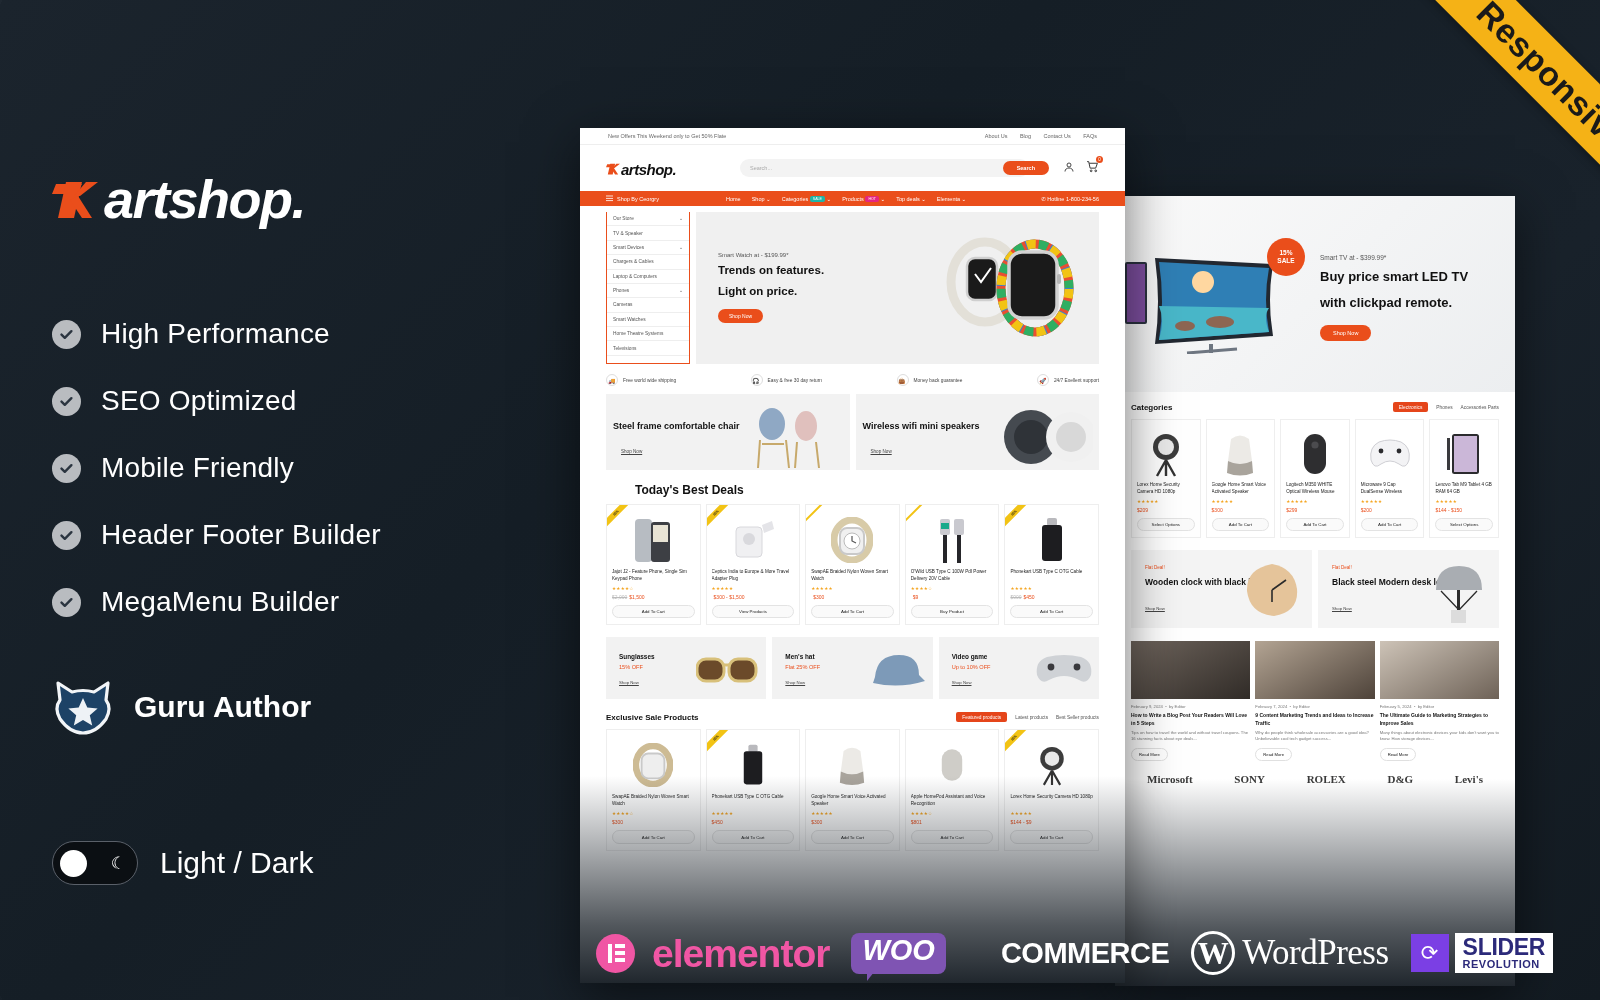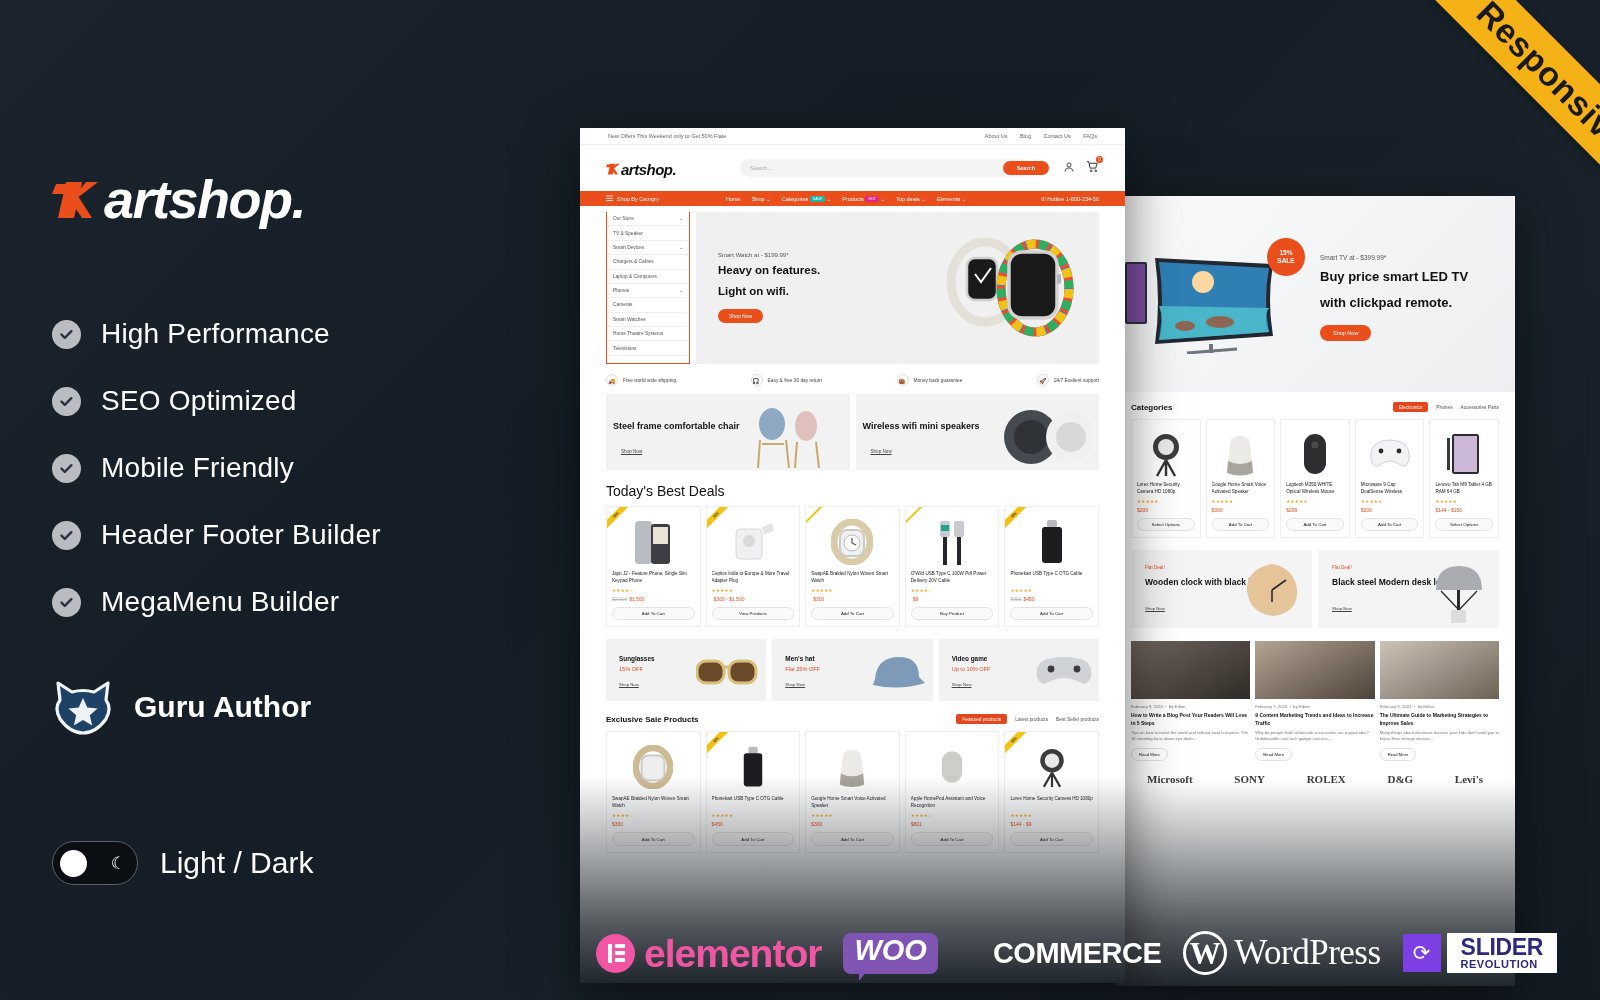--- a/index.html
+++ b/index.html
@@ -129,21 +129,21 @@
   .m-serv-ic { width:12px; height:12px; border:.7px solid #ddd; border-radius:50%;
     display:flex; align-items:center; justify-content:center; font-size:6px; color:#333;}
 
   
   .m-promos { display:flex; gap:6px; padding:0 26px; }
   .m-promo { flex:1; background:#f2f2f2; height:76px; position:relative; overflow:hidden; }
   .m-promo-h { position:absolute; left:7px; top:26px; font-size:9px; font-weight:bold; color:#111; line-height:1.4;}
   .m-promo-l { position:absolute; left:15px; top:55px; font-size:4.6px; color:#444; text-decoration:underline;}
 
   
-  .m-secttl { padding:13px 26px 7px; font-size:14px; font-weight:normal; color:#111; }
+  .m-secttl { padding:13px 26px 7px; font-size:12px; font-weight:bold; color:#111;margin-left:29px; }
   .m-grid { display:flex; gap:5px; padding:0 26px; }
   .m-card { flex:1; border:1px solid #eee; position:relative; padding:6px 5px; min-width:0;}
   .m-ribbon { position:absolute; left:0; top:0; width:27px; height:27px; overflow:hidden;}
   .m-ribbon i { position:absolute; background:#f2c314; color:#111; font-size:3.3px; font-style:normal;
     font-weight:bold; width:40px; text-align:center; transform:rotate(-45deg); left:-11px; top:5px; padding:1.2px 0;}
   .m-prodimg { height:58px; display:flex; align-items:center; justify-content:center; }
   .m-prodname { font-size:4.6px; color:#222; line-height:1.5; height:14px; overflow:hidden; }
   .m-stars { color:#f5a623; font-size:4.5px; letter-spacing:.3px; margin-top:3px;}
   .m-price { font-size:5px; color:#ea4e1b; margin-top:3px;}
   .m-price s { color:#bbb; margin-right:2px;}
@@ -194,40 +194,40 @@
   .b-btitle { font-size:5px; font-weight:bold; color:#111; line-height:1.45; margin-top:3px;}
   .b-bexc { font-size:4.2px; color:#777; line-height:1.5; margin-top:3px;}
   .b-rm { display:inline-block; border:1px solid #e0e0e0; border-radius:8px; font-size:4.2px;
     padding:3px 7px; margin-top:4px; color:#222;}
   .b-brands { display:flex; justify-content:space-between; align-items:center; padding:12px 16px 0; }
   .b-brand { font-size:11px; font-weight:bold; color:#3a3a3a; font-family:"Liberation Serif", serif;}
 
   
   .logos { position:absolute; left:596px; bottom:16px; width:1000px; height:62px; z-index:40;
     display:flex; align-items:center; gap:22px; }
-  .logo-el { display:flex; align-items:center; gap:9px;}
+  .logo-el { display:flex; align-items:center; gap:17px;}
   .el-mark { width:39px; height:39px; border-radius:50%; background:#f056a4; position:relative;}
   .el-mark::before{content:""; position:absolute; left:12px; top:10px; width:4px; height:19px; background:#fff;}
   .el-mark::after{content:""; position:absolute; left:19px; top:10px; width:10px; height:4px; background:#fff;
     box-shadow:0 7px 0 #fff, 0 14px 0 #fff;}
   .el-text { font-size:39px; font-weight:bold; color:#f056a4; letter-spacing:-1px; line-height:1;}
   .logo-woo { display:flex; align-items:center; gap:7px;}
   .woo-mark { background:#7f54b3; color:#fff; font-size:29px; font-weight:bold; font-style:italic;
      border-radius:8px; padding:3px 11px 9px; line-height:1; position:relative;}
   .woo-mark::after{content:""; position:absolute; left:16px; bottom:-7px; border-width:9px 7px 0 0;
      border-style:solid; border-color:#7f54b3 transparent transparent transparent;}
   .woo-text { font-size:29px; font-weight:bold; color:#fff; letter-spacing:-.5px;margin-left:48px;}
   .logo-wp { display:flex; align-items:center; gap:7px; font-family:"Liberation Serif", serif;}
   .wp-mark { width:44px; height:44px; border-radius:50%; border:3.2px solid #fff; color:#fff;
     font-size:31px; display:flex; align-items:center; justify-content:center; font-weight:bold; line-height:1;}
   .wp-text { font-size:35px; color:#fff; letter-spacing:-.5px;}
   .logo-sr { display:flex; align-items:center; gap:6px;}
   .sr-mark { width:38px; height:38px; background:#7b3fe4; color:#fff; display:flex;
     align-items:center; justify-content:center; font-size:21px;}
-  .sr-text { background:#fff; padding:3px 14px; line-height:1.02;}
+  .sr-text { background:#fff; padding:3px 8px; line-height:1.02;}
   .sr-1 { font-size:23px; font-weight:bold; color:#2c2a7a; letter-spacing:-.3px;}
   .sr-2 { font-size:11px; font-weight:bold; color:#2c2a7a; letter-spacing:.5px;}
 </style>
 </head>
 <body>
 
 <div id="stage">
 
   <div class="ribbon-wrap">
     <div class="ribbon">Responsive</div>
@@ -595,22 +595,22 @@
           </div>
         <div class="m-cat">
             <span>Televisions</span>
             <span></span>
           </div>
       </div>
 
       <div class="m-hero">
         <div class="m-hero-txt">
           <div class="m-hero-sub">Smart Watch at - $199.99*</div>
-          <div class="m-hero-h">Heavy on features.</div>
-          <div class="m-hero-h">Light on wifi.</div>
+          <div class="m-hero-h">Trends on features.</div>
+          <div class="m-hero-h">Light on price.</div>
           <span class="m-btn">Shop Now</span>
         </div>
         <span class="watch">
           <svg width="140" height="118" viewBox="0 0 140 118">
             <ellipse cx="48" cy="52" rx="34" ry="40" fill="none" stroke="#e3e0d8" stroke-width="9"></ellipse>
             <rect x="30" y="28" width="30" height="42" rx="8" fill="#1a1a1a" stroke="#cfcfcf" stroke-width="2.5"></rect>
             <path d="M38 44 L44 52 L54 38" stroke="#fff" stroke-width="2" fill="none"></path>
             <ellipse cx="98" cy="58" rx="34" ry="44" fill="none" stroke="#e94f32" stroke-width="9"></ellipse>
             <ellipse cx="98" cy="58" rx="34" ry="44" fill="none" stroke="#3a82d1" stroke-width="9" stroke-dasharray="9 16"></ellipse>
             <ellipse cx="98" cy="58" rx="34" ry="44" fill="none" stroke="#2fae62" stroke-width="9" stroke-dasharray="9 16" stroke-dashoffset="12"></ellipse>

